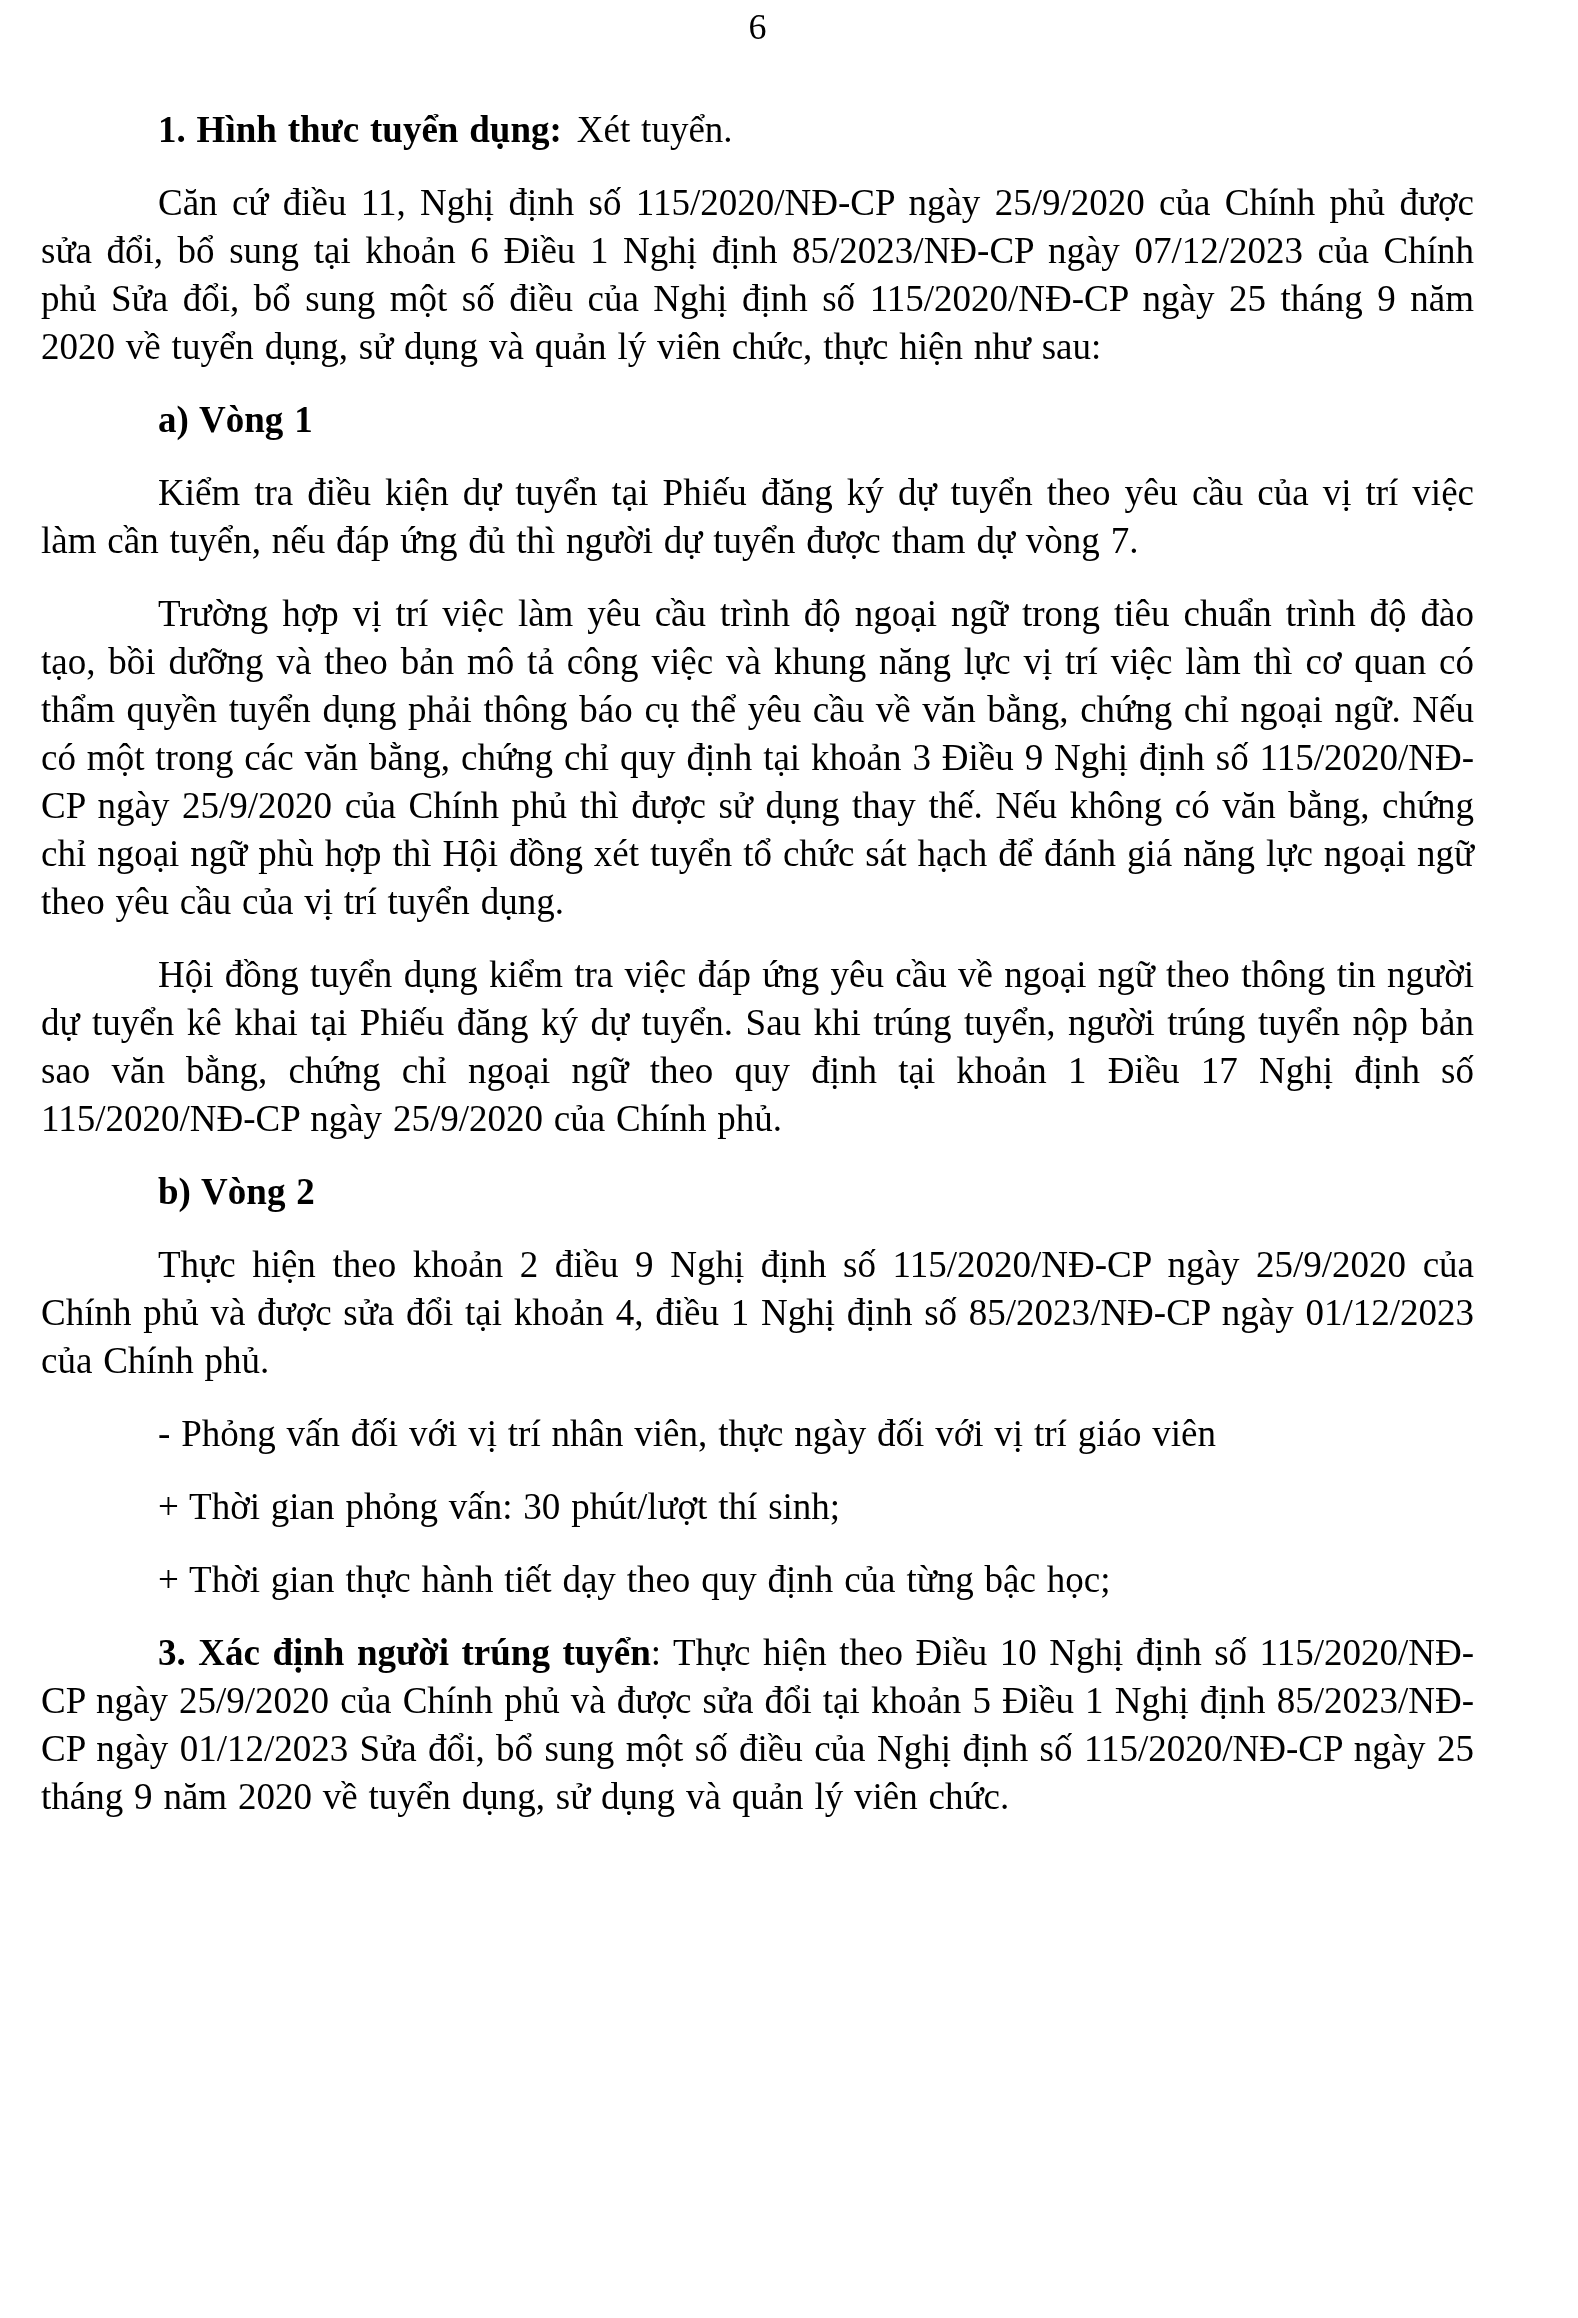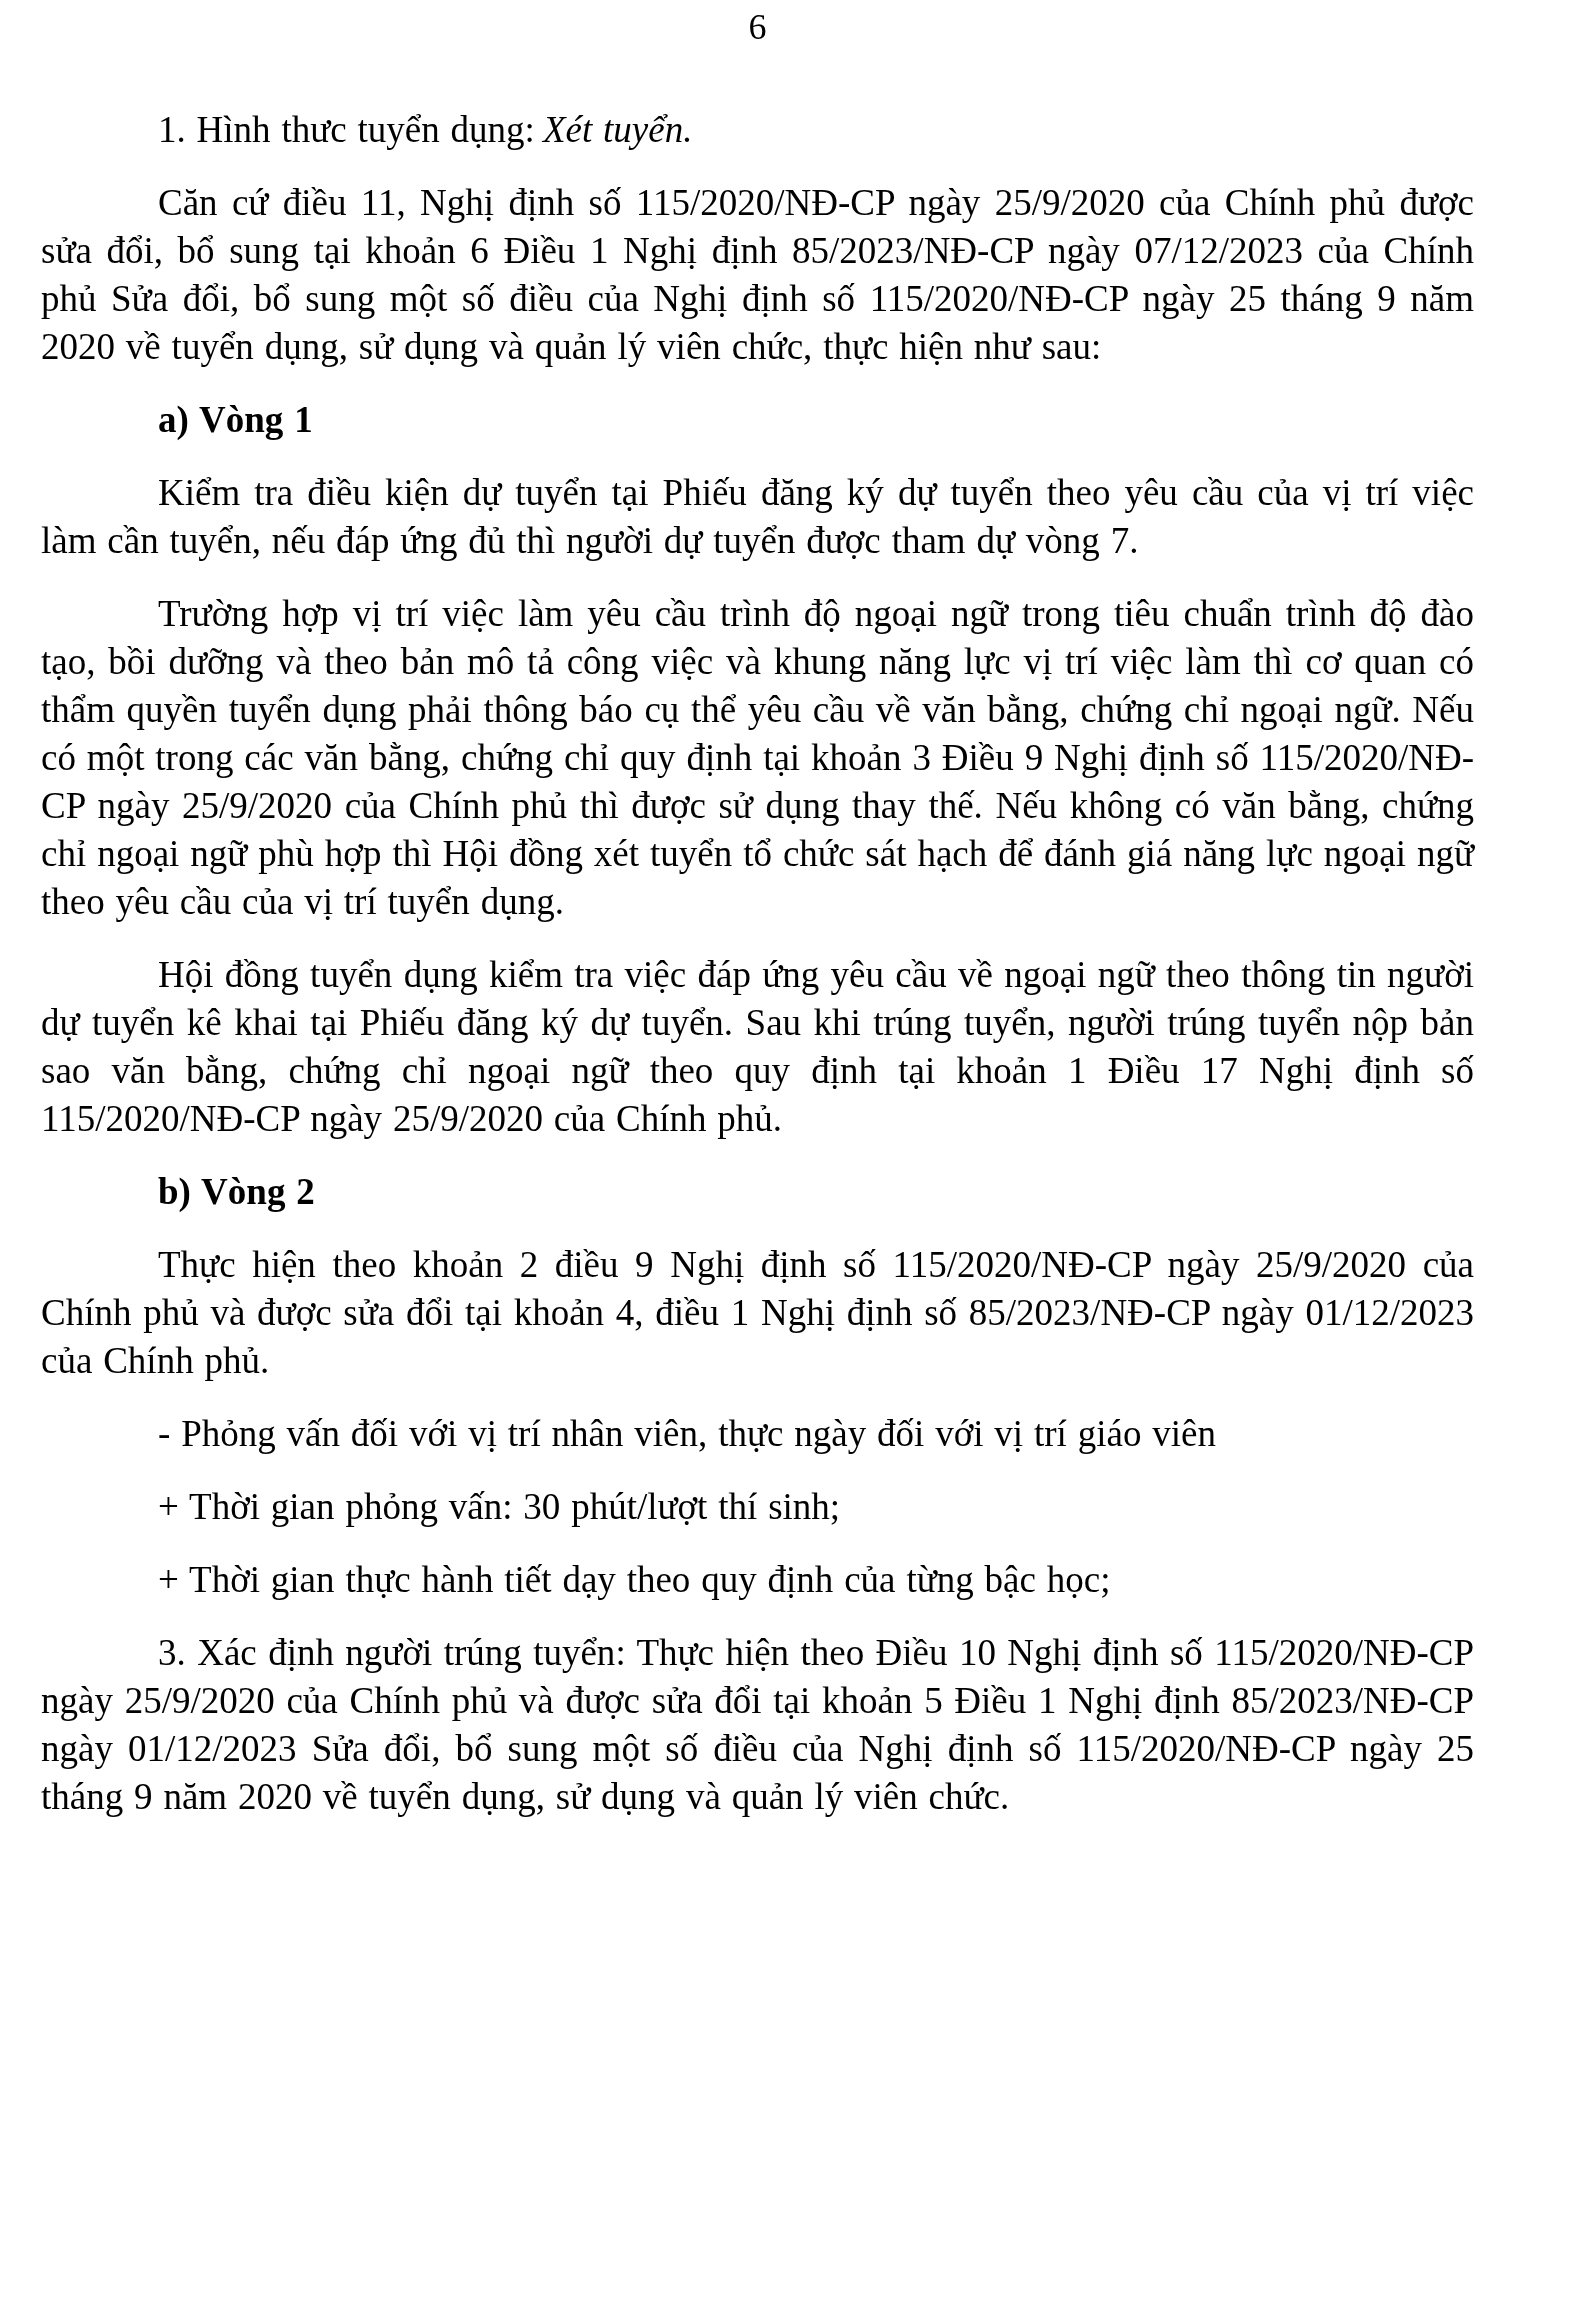--- a/index.html
+++ b/index.html
@@ -30,22 +30,22 @@
   .item {
     font-size: 37px;
     line-height: 48px;
     margin: 0 0 25px 0;
     text-indent: 117px;
   }
   .para {
     text-align: justify;
   }
   .heading { font-weight: bold; }
-  .b { font-weight: normal; }
-  .after-bold { margin-left: 8px; font-style: italic; }
+  .b { font-weight: bold; }
+  .after-bold { margin-left: 15px; }
   p { word-spacing: 1.6px; }
 </style>
 </head>
 <body>
 
 <div class="page">
 
   <div class="pagenum">6</div>
 
   <p class="heading">

